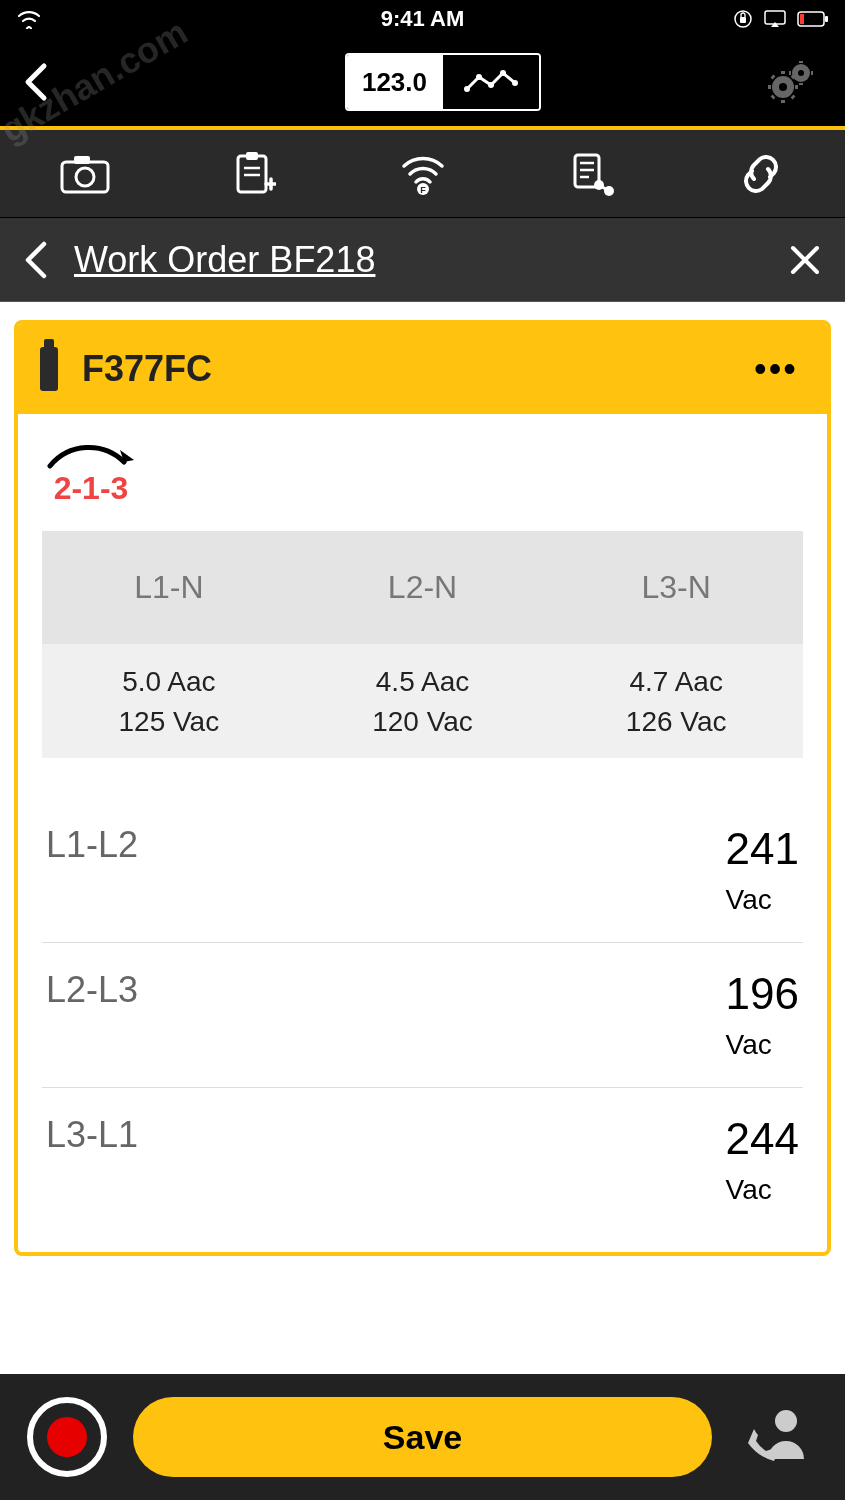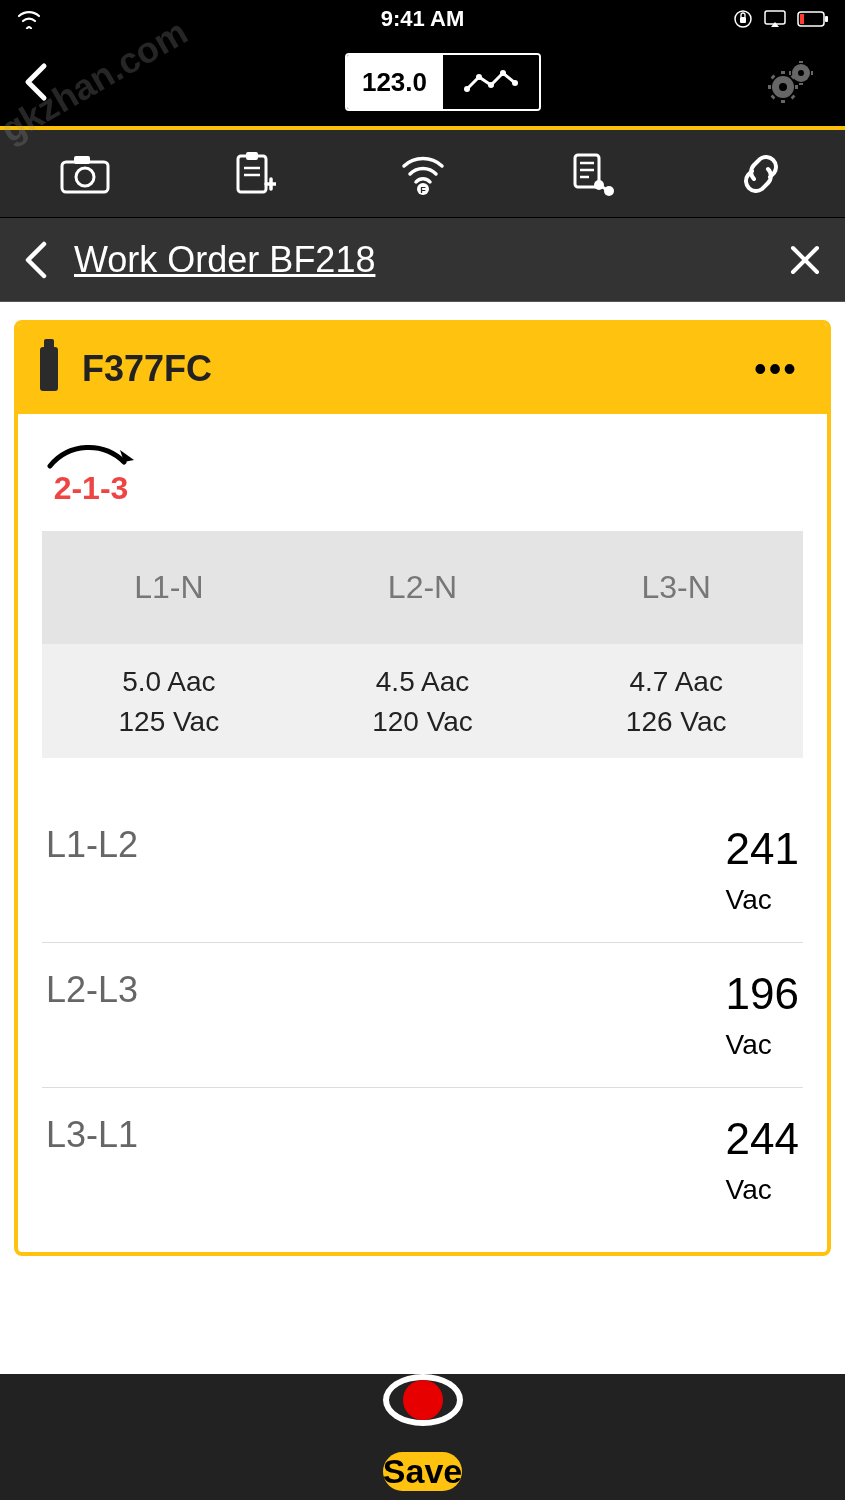--- a/index.html
+++ b/index.html
@@ -46,21 +46,21 @@
 .phase-row2 .phase-cell { padding:2px 0 20px; }
 
 .ll-rows { margin-top:40px; }
 .ll-row { display:flex; justify-content:space-between; align-items:flex-start; padding:26px 4px; border-bottom:1px solid #ddd; }
 .ll-row:last-child { border-bottom:none; }
 .ll-label { font-size:36px; color:#666; }
 .ll-val-wrap { display:flex; align-items:baseline; gap:10px;flex-direction:column; }
 .ll-val { font-size:44px; font-weight:400; color:#000; }
 .ll-unit { font-size:28px; color:#000; }
 
-.footer { position:absolute; bottom:0; left:0; right:0; height:126px; background:#222; display:flex; align-items:center; padding:0 27px; gap:26px;flex-direction:column; }
+.footer { position:absolute; bottom:0; left:0; right:0; height:126px; background:#222; display:flex; align-items:center; padding:0 27px; gap:26px; }
 .record-btn { width:80px; height:80px; border:6px solid #fff; border-radius:50%; display:flex; align-items:center; justify-content:center; }
 .record-dot { width:40px; height:40px; background:#e60000; border-radius:50%; }
 .save-btn { flex:1; height:80px; background:#ffc20e; border-radius:40px; display:flex; align-items:center; justify-content:center; font-size:34px; font-weight:700; color:#000; }
 .contact-btn { width:80px; height:64px; color:#ddd; }
 
 .watermark { position:absolute; color:rgba(150,150,150,0.25); font-size:36px; font-weight:600; transform:rotate(-30deg); pointer-events:none; }
 
 svg { display:block; }
 </style>
 </head>

